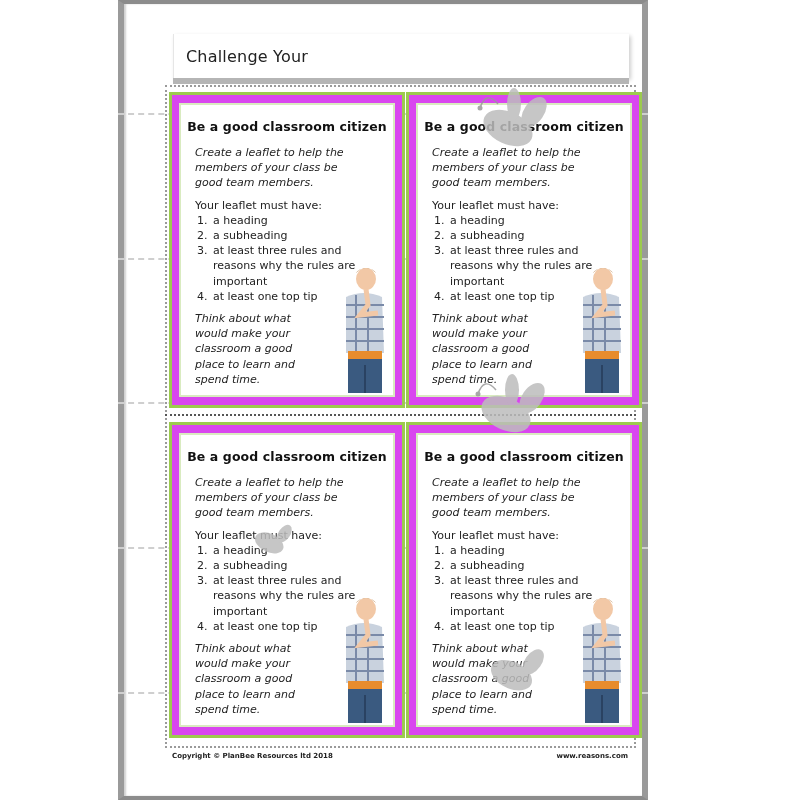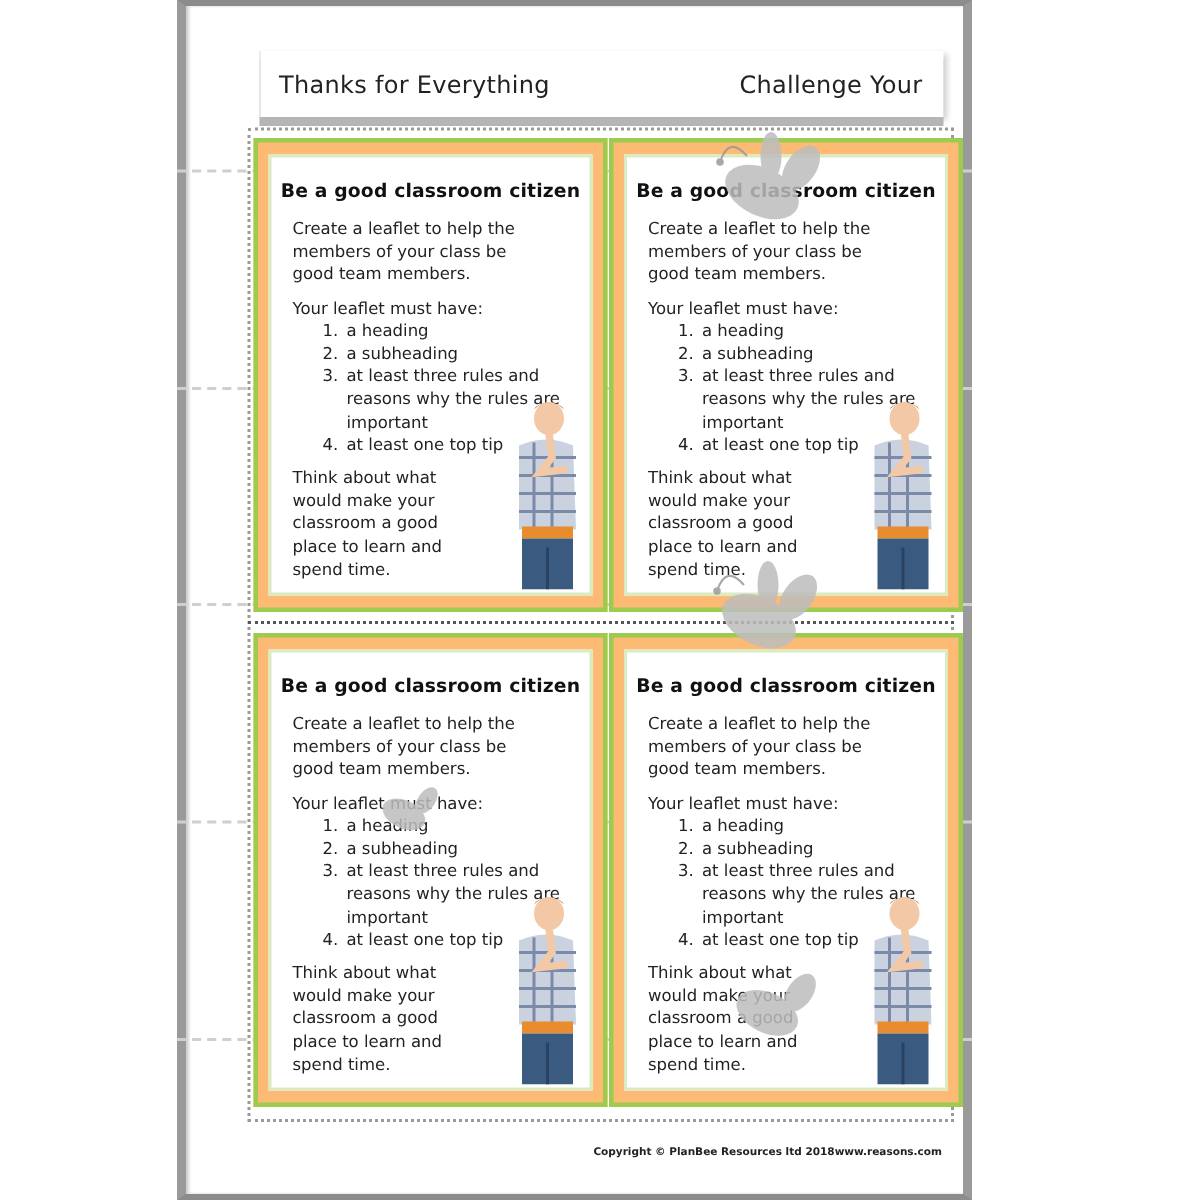--- a/index.html
+++ b/index.html
@@ -30,62 +30,61 @@
     .sheet {
       position:absolute; left:165px; top:85px; width:471px; height:663px;
       border:2px dotted #9a9a9a; box-sizing:border-box;
     }
     .divider-h {
       position:absolute; left:165px; top:414px; width:471px; height:0;
       border-top:2px dotted #555;
     }
     .card {
       position:absolute; width:236px; height:316px;
-      border:3px solid #9ccb4e; box-sizing:border-box; background:#fdba74;
+      border:3px solid #9ccb4e; box-sizing:border-box; background:#d946ef;
     }
     .card-inner {
       position:absolute; left:7px; top:8px; right:7px; bottom:8px;
       border:2px solid #d9ebc0; background:#ffffff; box-sizing:border-box;
     }
     .card-title {
       position:absolute; left:0; right:0; top:14px; text-align:center;
       font-weight:bold; font-size:12.5px; color:#111; letter-spacing:0.1px;
     }
     .card-body {
       position:absolute; left:14px; top:40px; right:6px;
       font-size:11px; line-height:15.2px; color:#222;
     }
-    .card-body p { margin:0 0 7px 0; }
+    .card-body p { margin:0 0 7px 0;font-style:italic; }
     .card-body ol { margin:0 0 7px 0; padding-left:16px; }
-    .card-body ol li { padding-left:2px;margin-left:18px; }
+    .card-body ol li { padding-left:2px; }
     .card-body .think { width:125px; }
     .boy {
       position:absolute; right:3px; bottom:2px; width:52px; height:128px;
     }
     .footer {
       position:absolute; left:172px; top:752px; width:456px; height:12px;
       font-size:7px; font-weight:bold; color:#222;
-      display:flex; justify-content:flex-end;margin-top:12px;
+      display:flex; justify-content:space-between;
     }
     .bee { position:absolute; opacity:0.85; }
     .hex-line { position:absolute; border-top:2px dashed #cfcfcf; }
   </style>
 </head>
 <body>
 
 <div class="page"></div>
 
 <div class="hex-line" style="left:118px;top:113px;width:530px;"></div>
 <div class="hex-line" style="left:118px;top:258px;width:530px;"></div>
 <div class="hex-line" style="left:118px;top:402px;width:530px;"></div>
 <div class="hex-line" style="left:118px;top:547px;width:530px;"></div>
 <div class="hex-line" style="left:118px;top:692px;width:530px;"></div>
 
 <div class="header-bar">
-  <span>Thanks for Everything</span>
   <span>Challenge Your</span>
 </div>
 
 <div class="sheet"></div>
 <div class="divider-h"></div>
 
 <div class="card" style="left:169px;top:92px;">
   <div class="card-inner">
     <div class="card-title">Be a good classroom citizen</div>
     <div class="card-body">

